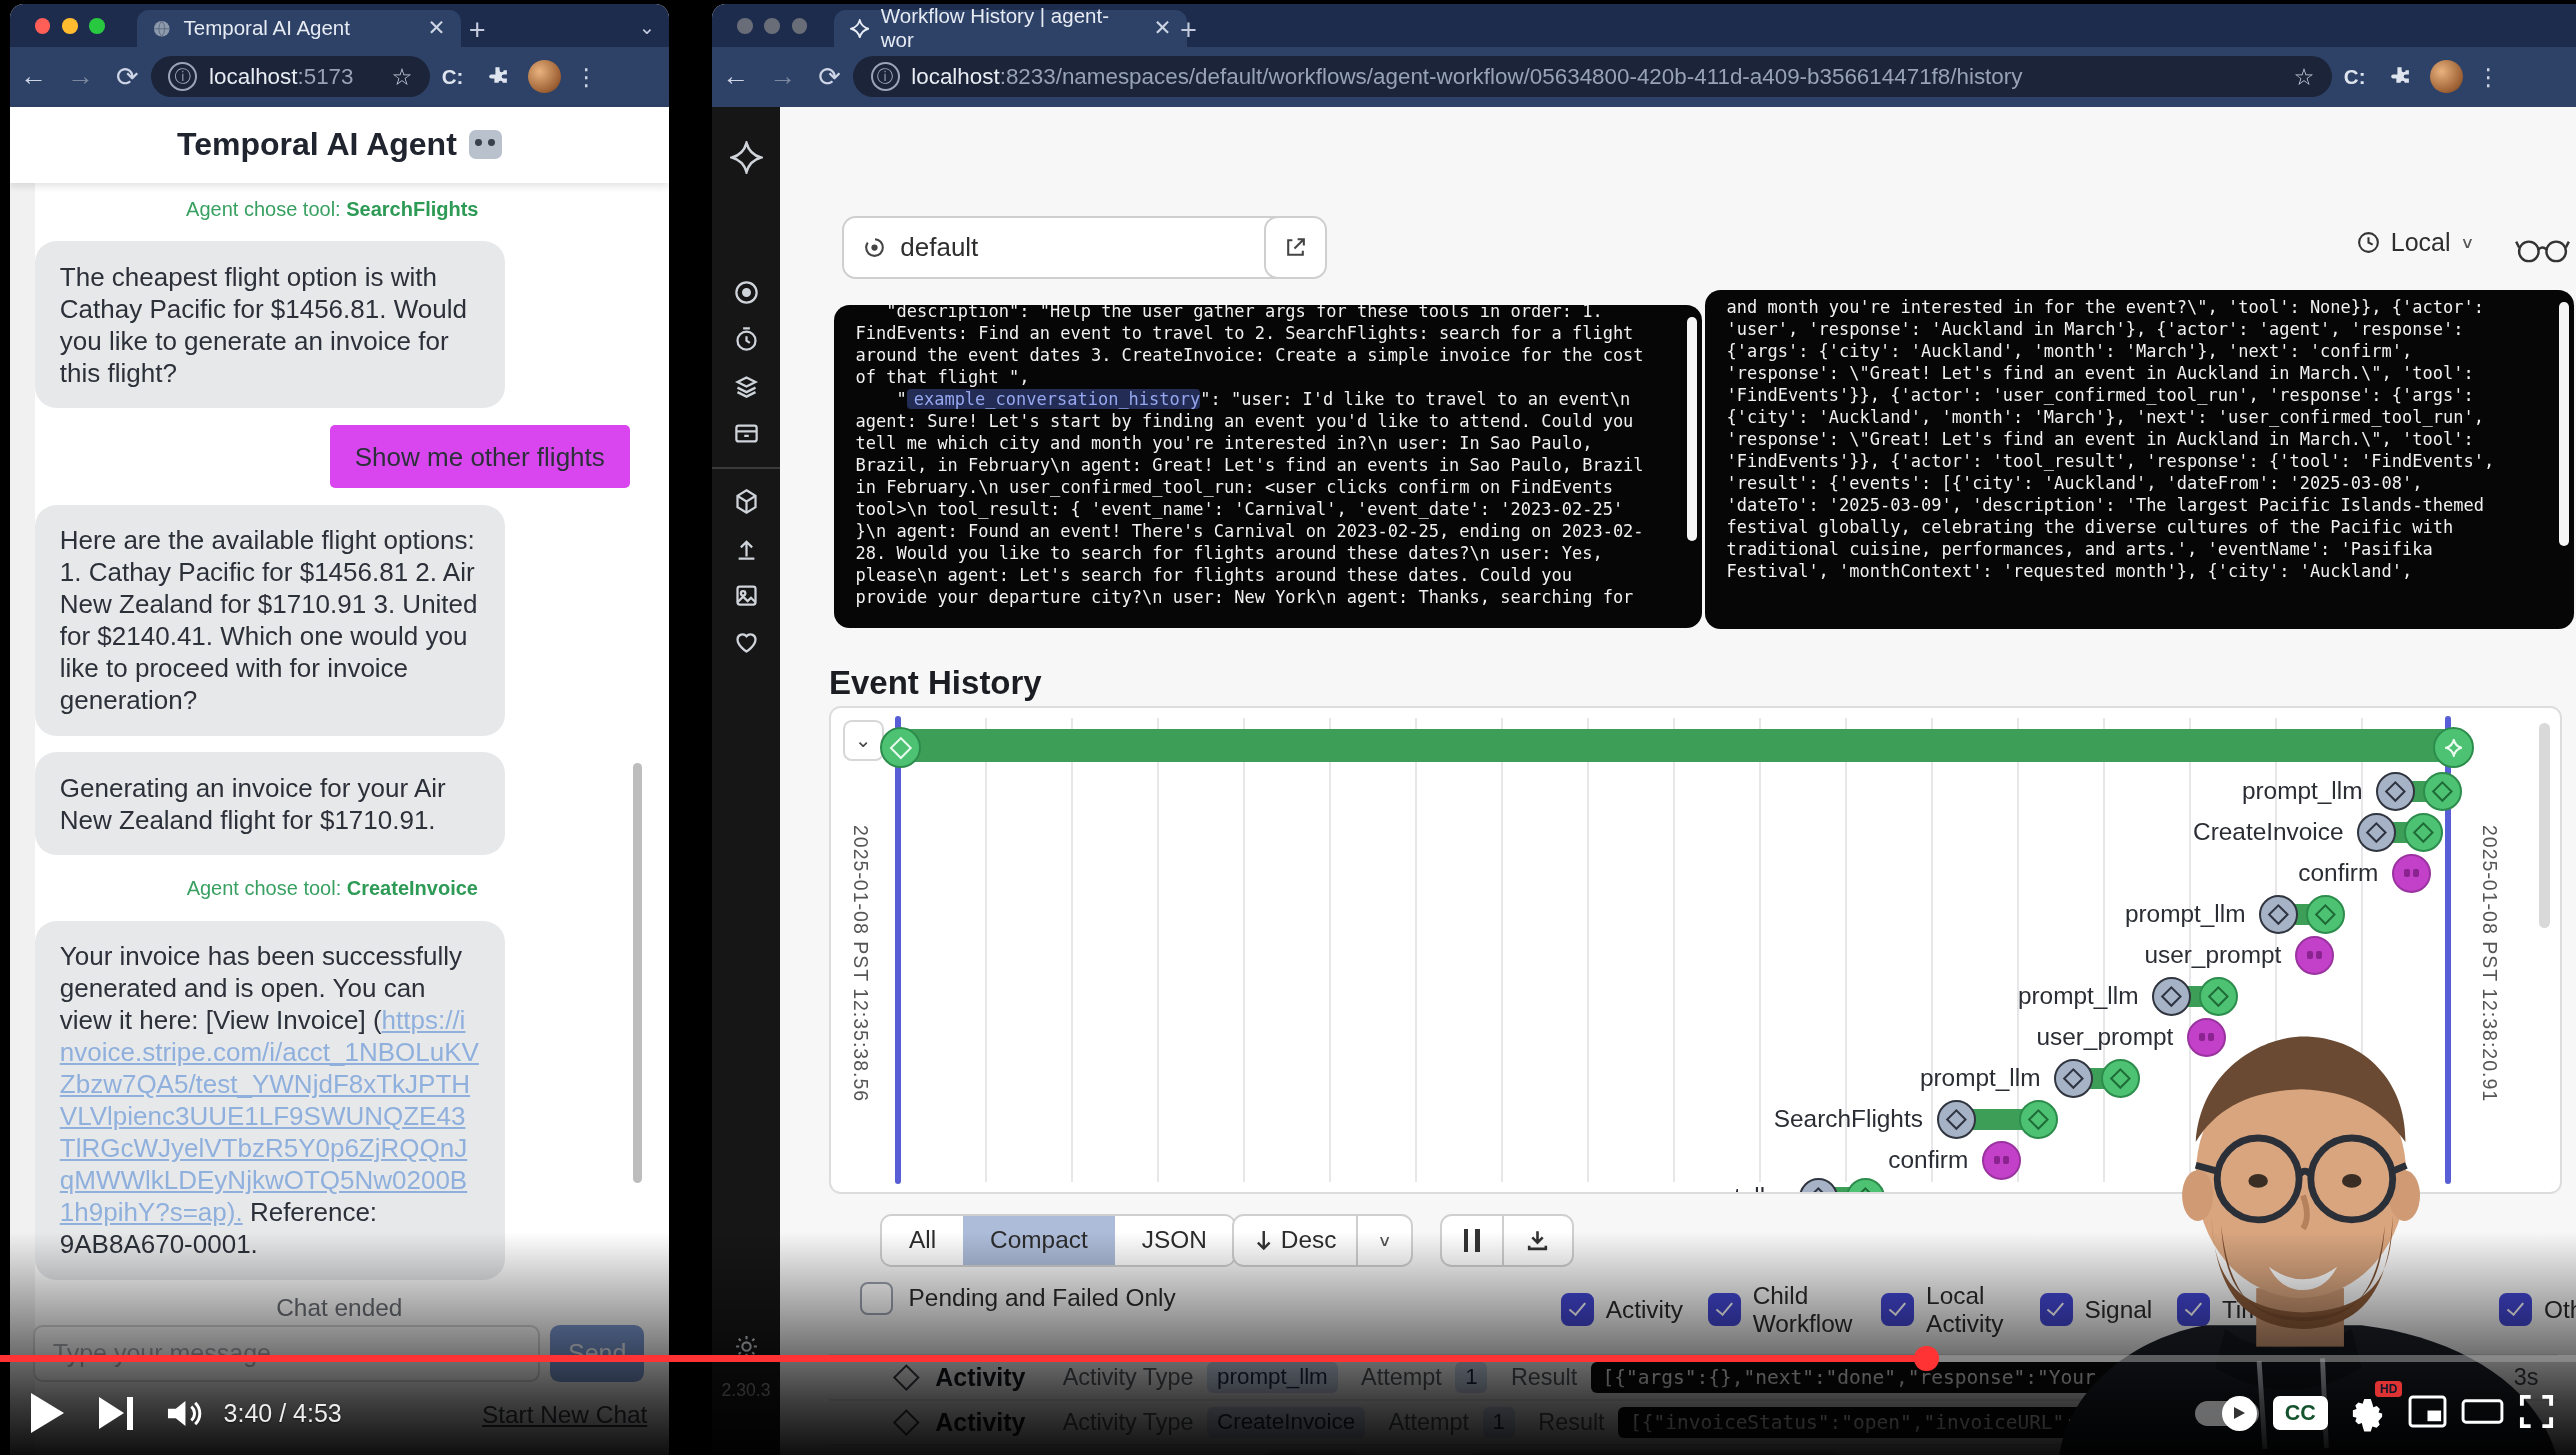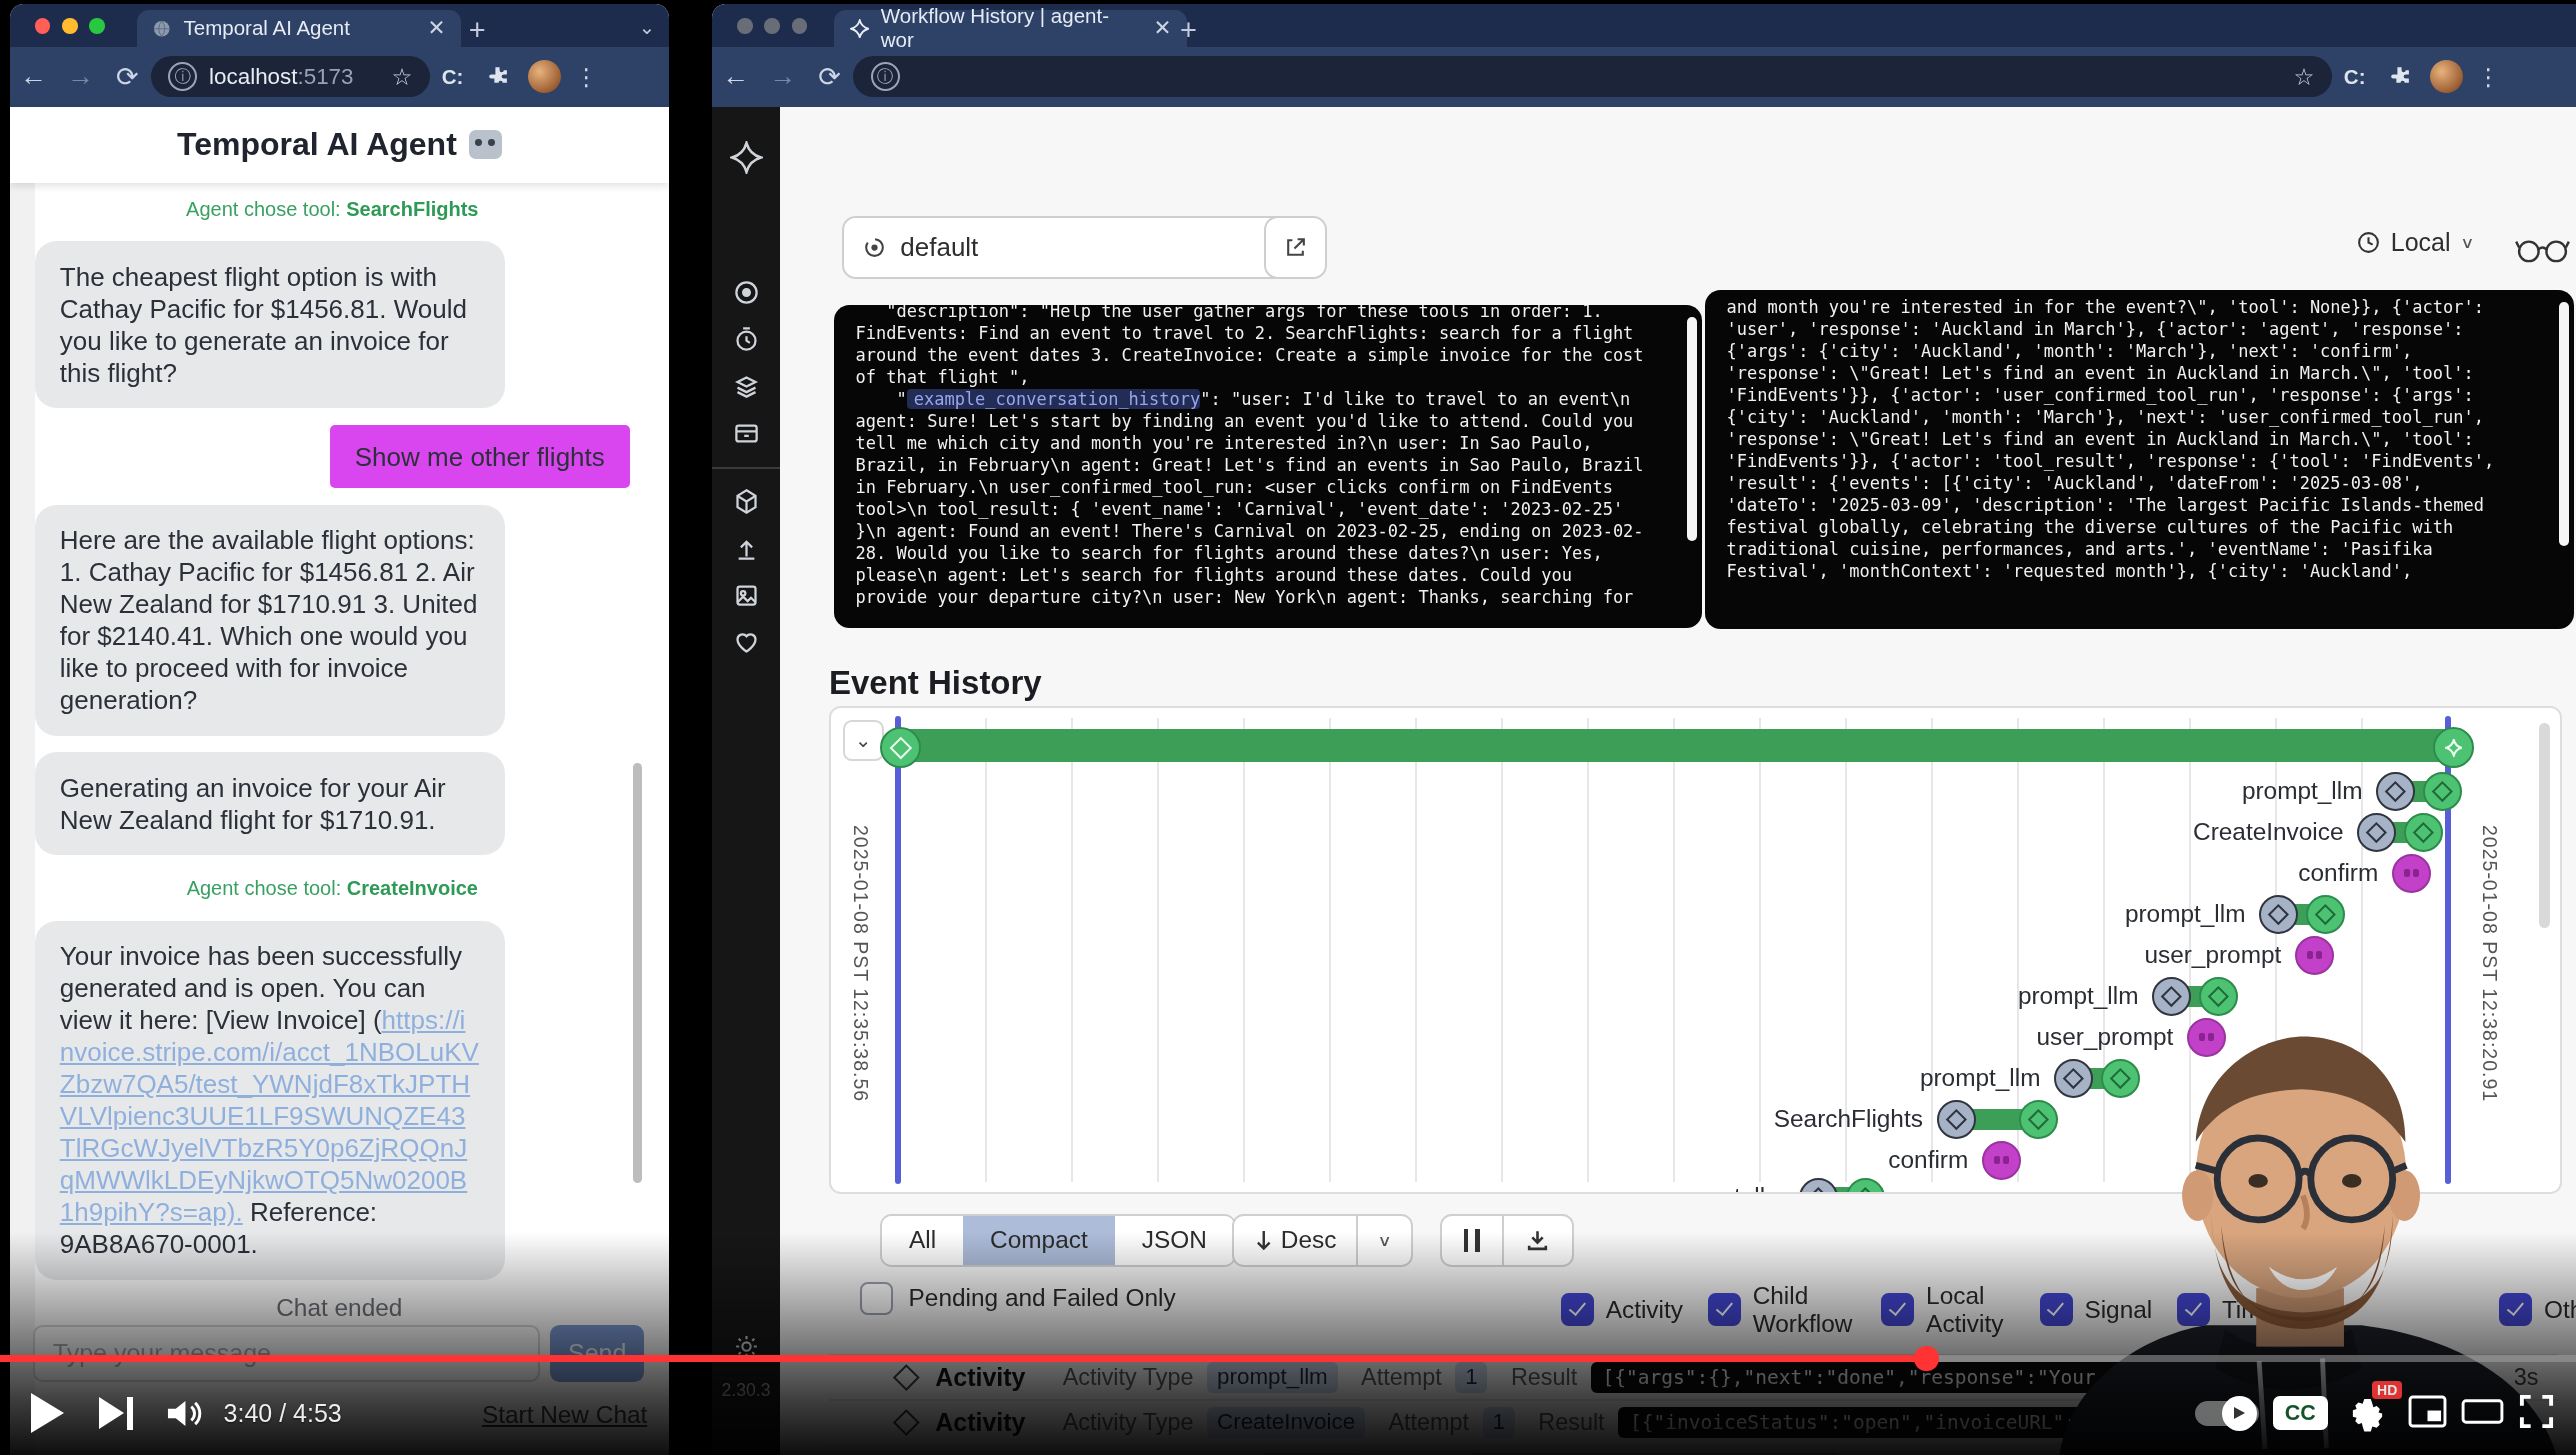--- a/index.html
+++ b/index.html
@@ -163,21 +163,21 @@
   .pdot{position:absolute;right:-11.7px;top:-8.8px;width:24.4px;height:24.4px;border-radius:50%;background:#f33;}
   .vbar{position:absolute;left:0;right:0;top:1370px;height:86px;z-index:10;display:flex;align-items:center;color:#fff;}
   .vbtn{display:flex;align-items:center;justify-content:center;width:68px;height:59px;}
   .vtime{font-size:25px;color:#eee;margin-left:5.9px;text-shadow:0 1px 2px rgba(0,0,0,.6);white-space:nowrap;}
   .vright{margin-left:auto;display:flex;align-items:center;gap:13.7px;padding-right:21.5px;}
   .autoplay{width:64px;height:25px;border-radius:12.7px;background:rgba(190,190,190,.55);position:relative;}
   .autoplay .knob{position:absolute;right:2px;top:-4.9px;width:35px;height:35px;border-radius:50%;background:#fff;display:flex;align-items:center;justify-content:center;}
   .ccbtn{width:55px;height:34px;background:#fff;border-radius:6.8px;color:#14532d;font-weight:bold;font-size:21.5px;
          display:flex;align-items:center;justify-content:center;}
   .gearwrap{position:relative;width:53px;height:53px;display:flex;align-items:center;justify-content:center;}
-  .hdbadge{position:absolute;right:-7.8px;top:-5.9px;background:#d33;color:#e5e5e5;font-size:14px;font-weight:bold;
+  .hdbadge{position:absolute;right:-7.8px;top:-5.9px;background:#d33;color:#0f172a;font-size:12px;font-weight:bold;
            border-radius:3.9px;padding:1px 4.9px;}
   .play-tri{width:0;height:0;border-left:33px solid #fff;border-top:20.5px solid transparent;border-bottom:20.5px solid transparent;}
   .next-ic{display:flex;align-items:center;gap:2.9px;}
   .next-ic .tri{width:0;height:0;border-left:25px solid #fff;border-top:16.6px solid transparent;border-bottom:16.6px solid transparent;}
   .next-ic .bar{width:5.9px;height:33px;background:#fff;}
 </style>
 </head>
 <body>
 
 <div id="stage">
@@ -274,20 +274,21 @@
         <span class="tclose">✕</span>
       </div>
       <span class="newtab" style="left:468px;">+</span>
     </div>
     <div class="toolbar">
       <span class="navic">←</span>
       <span class="navic dim">→</span>
       <span class="navic">⟳</span>
       <div class="urlpill" style="width:1444px;">
         <span class="infoc">ⓘ</span>
+        <span><span>localhost</span><span class="urlrest">:8233/namespaces/default/workflows/agent-workflow/05634800-420b-411d-a409-b356614471f8/history</span></span>
         <span class="star">☆</span>
       </div>
       <span class="exticon">C:</span>
       <svg class="exticon" width="25" height="25" viewBox="0 0 24 24">
           <path d="M10 3h4v3a2 2 0 1 0 4 0h3v4h-3a2 2 0 1 0 0 4h3v4h-4a2 2 0 1 0-4 0h-4v-4H6a2 2 0 1 1 0-4h4z" fill="#dfe5ef"></path>
         </svg>
       <span class="avatar"></span>
       <span class="kebab">⋮</span>
     </div>
 

